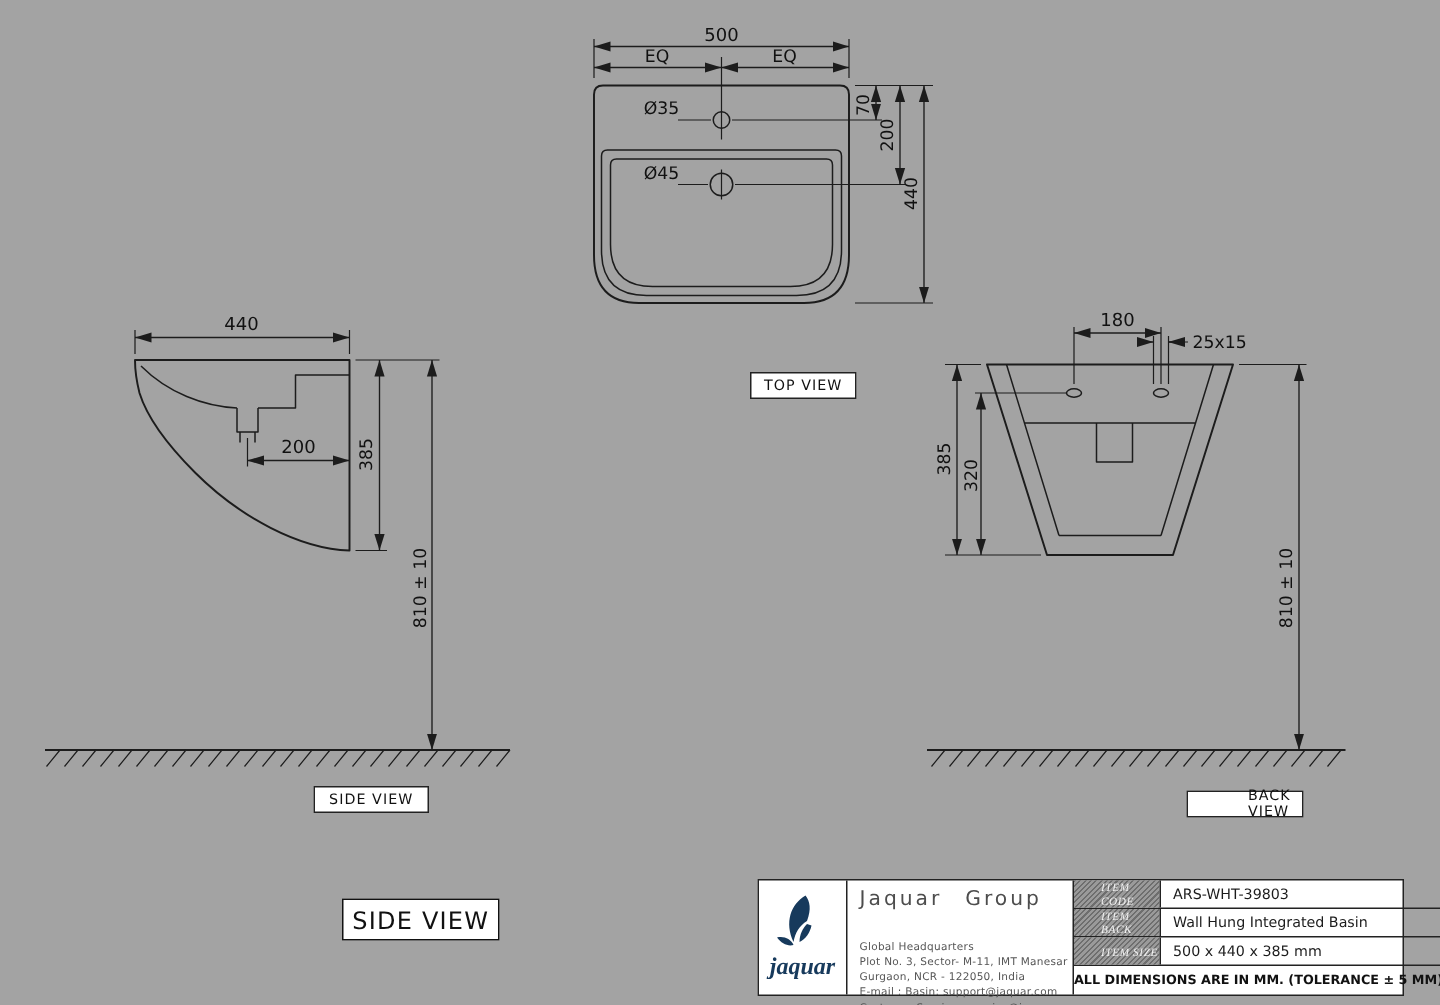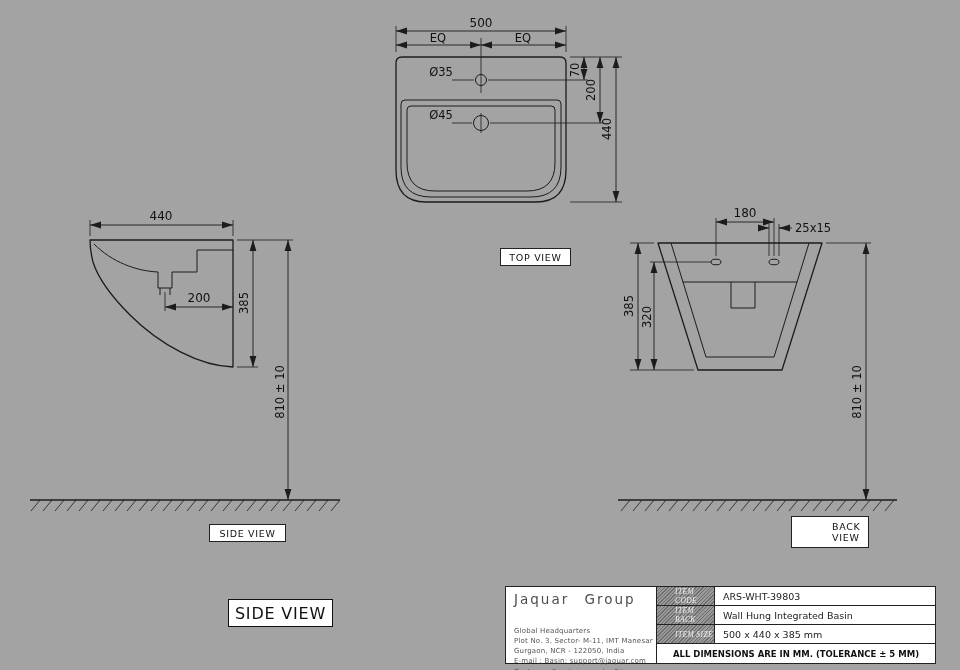--- a/index.html
+++ b/index.html
@@ -123,25 +123,35 @@
       <text class="d" x="745" y="217" text-anchor="middle">180</text>
       <text class="ds" x="795" y="232" text-anchor="start">25x15</text>
       <text class="ds" x="633" y="306" text-anchor="middle" transform="rotate(-90 633 306)">385</text>
       <text class="ds" x="651" y="317" text-anchor="middle" transform="rotate(-90 651 317)">320</text>
       <text class="ds" x="861" y="392" text-anchor="middle" transform="rotate(-90 861 392)">810 ± 10</text>
     </g>
   </svg>
 
   <div class="view-label" style="left:452px; top:248px; width:71px; height:18px;">TOP VIEW</div>
   <div class="view-label" style="left:161px; top:524px; width:77px; height:18px;">SIDE VIEW</div>
-  <div class="view-label" style="left:743px; top:516px; width:78px; height:32px;padding-left:40px;">BACK VIEW</div>
+  <div class="view-label" style="left:743px; top:527px; width:78px; height:18px;padding-left:40px;">BACK VIEW</div>
 
   <div class="main-title">SIDE VIEW</div>
 
   <div class="title-block">
+    <div class="tb-logo">
+      <svg width="58" height="64" viewBox="0 0 58 64">
+        <g fill="#173a5c">
+          <path d="M31,4 C21,10 17,22 23,35 C24,29 27,24 32,21 C35,13 34,8 31,4 Z"></path>
+          <path d="M32,23 C29,26 27,30 27,35 C31,33 34,29 35,24 Z"></path>
+          <path d="M23,37 C21,33 17,31 12,32 C15,36 19,38 23,37 Z"></path>
+        </g>
+        <text x="29" y="56" text-anchor="middle" font-family="Liberation Serif, serif" font-style="italic" font-weight="bold" font-size="16" fill="#173a5c">jaquar</text>
+      </svg>
+    </div>
     <div class="tb-company">
       <div class="tb-company-name">Jaquar Group</div>
       <div class="tb-addr">Global Headquarters</div>
       <div class="tb-addr">Plot No. 3, Sector- M-11, IMT Manesar</div>
       <div class="tb-addr">Gurgaon, NCR - 122050, India</div>
       <div class="tb-addr">E-mail : Basin: support@jaquar.com</div>
       <div class="tb-addr">Customer Service : service@jaquar.com</div>
     </div>
     <div class="tb-table">
       <div class="tb-row">

